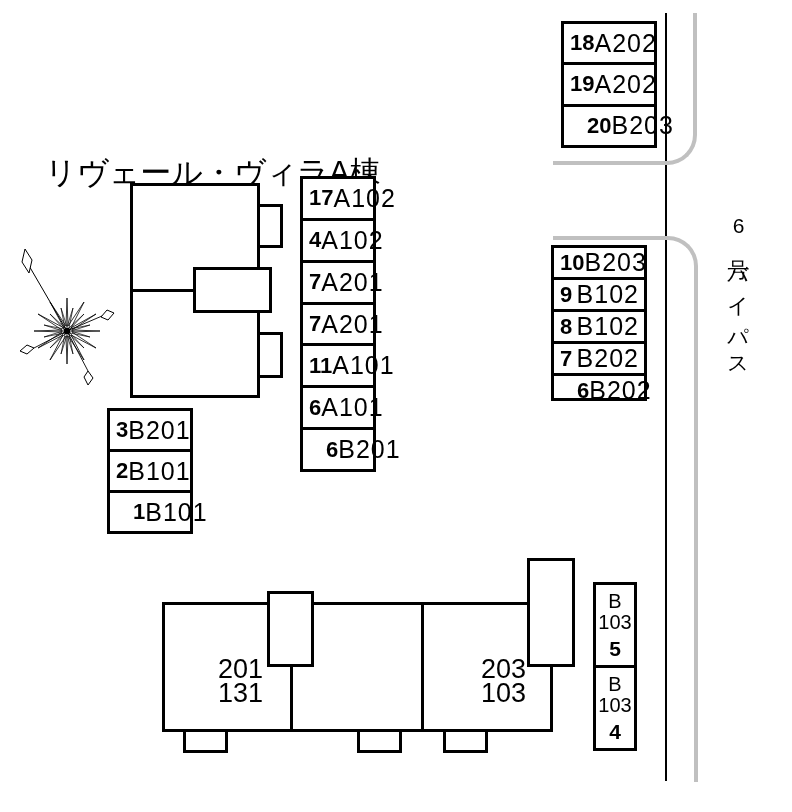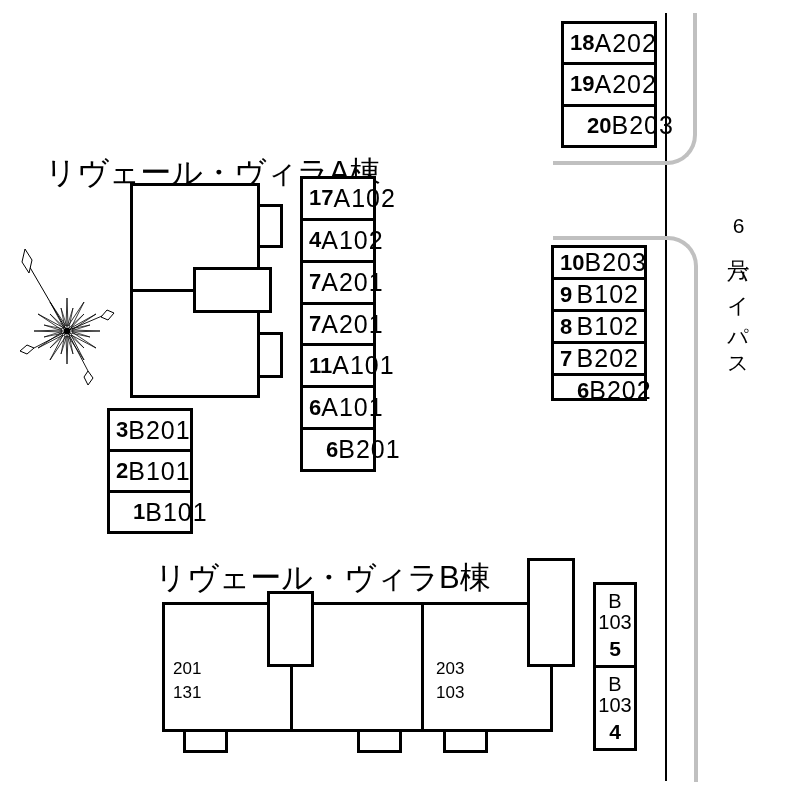--- a/index.html
+++ b/index.html
@@ -42,21 +42,21 @@
   #bldgB-div1{left:290px;top:664px;width:3px;height:68px;}
   #bldgB-div2{left:421px;top:602px;width:3px;height:130px;}
   #bldgB-stairA{left:267px;top:591px;width:47px;height:76px;}
   #bldgB-stairB{left:527px;top:558px;width:48px;height:109px;}
   #bldgB-entr1{left:183px;top:729px;width:45px;height:24px;}
   #bldgB-entr2{left:357px;top:729px;width:45px;height:24px;}
   #bldgB-entr3{left:443px;top:729px;width:45px;height:24px;}
   .bldg-label{position:absolute;font-size:31px;white-space:nowrap;}
   #lblA{left:45px;top:152px;}
   #lblB{left:155px;top:557px;}
-  .room{position:absolute;width:90px;text-align:left;font-size:17px;line-height:24px;}
+  .room{position:absolute;width:90px;text-align:right;font-size:27px;line-height:24px;}
   #room1{left:173px;top:657px;}
   #room2{left:309px;top:657px;}
   #room3{left:436px;top:657px;}
   
   #boundary-line{left:665px;top:13px;width:2px;height:768px;}
   .road-edge{position:absolute;box-sizing:border-box;}
   #road-edge-top{
     left:553px;top:13px;width:144px;height:152px;
     border-right:4px solid #c0c0c0;border-bottom:4px solid #c0c0c0;
     border-bottom-right-radius:30px;
@@ -182,21 +182,20 @@
     <div class="prow">
         <span class="no">2</span>
         <span class="unit">B101</span>
       </div>
     <div class="prow">
         <span class="no">1</span>
         <span class="unit">B101</span>
       </div>
   </div>
 
-  <div class="bldg-label" id="lblB">リヴェール・ヴィラB棟</div>
   <div class="shape" id="bldgB-main"></div>
   <div class="lineseg" id="bldgB-div2"></div>
   <div class="shape" id="bldgB-stairA"></div>
   <div class="lineseg" id="bldgB-div1"></div>
   <div class="shape" id="bldgB-stairB"></div>
   <div class="shape" id="bldgB-entr1"></div>
   <div class="shape" id="bldgB-entr2"></div>
   <div class="shape" id="bldgB-entr3"></div>
   <div class="room" id="room1">
     <div>201</div>

